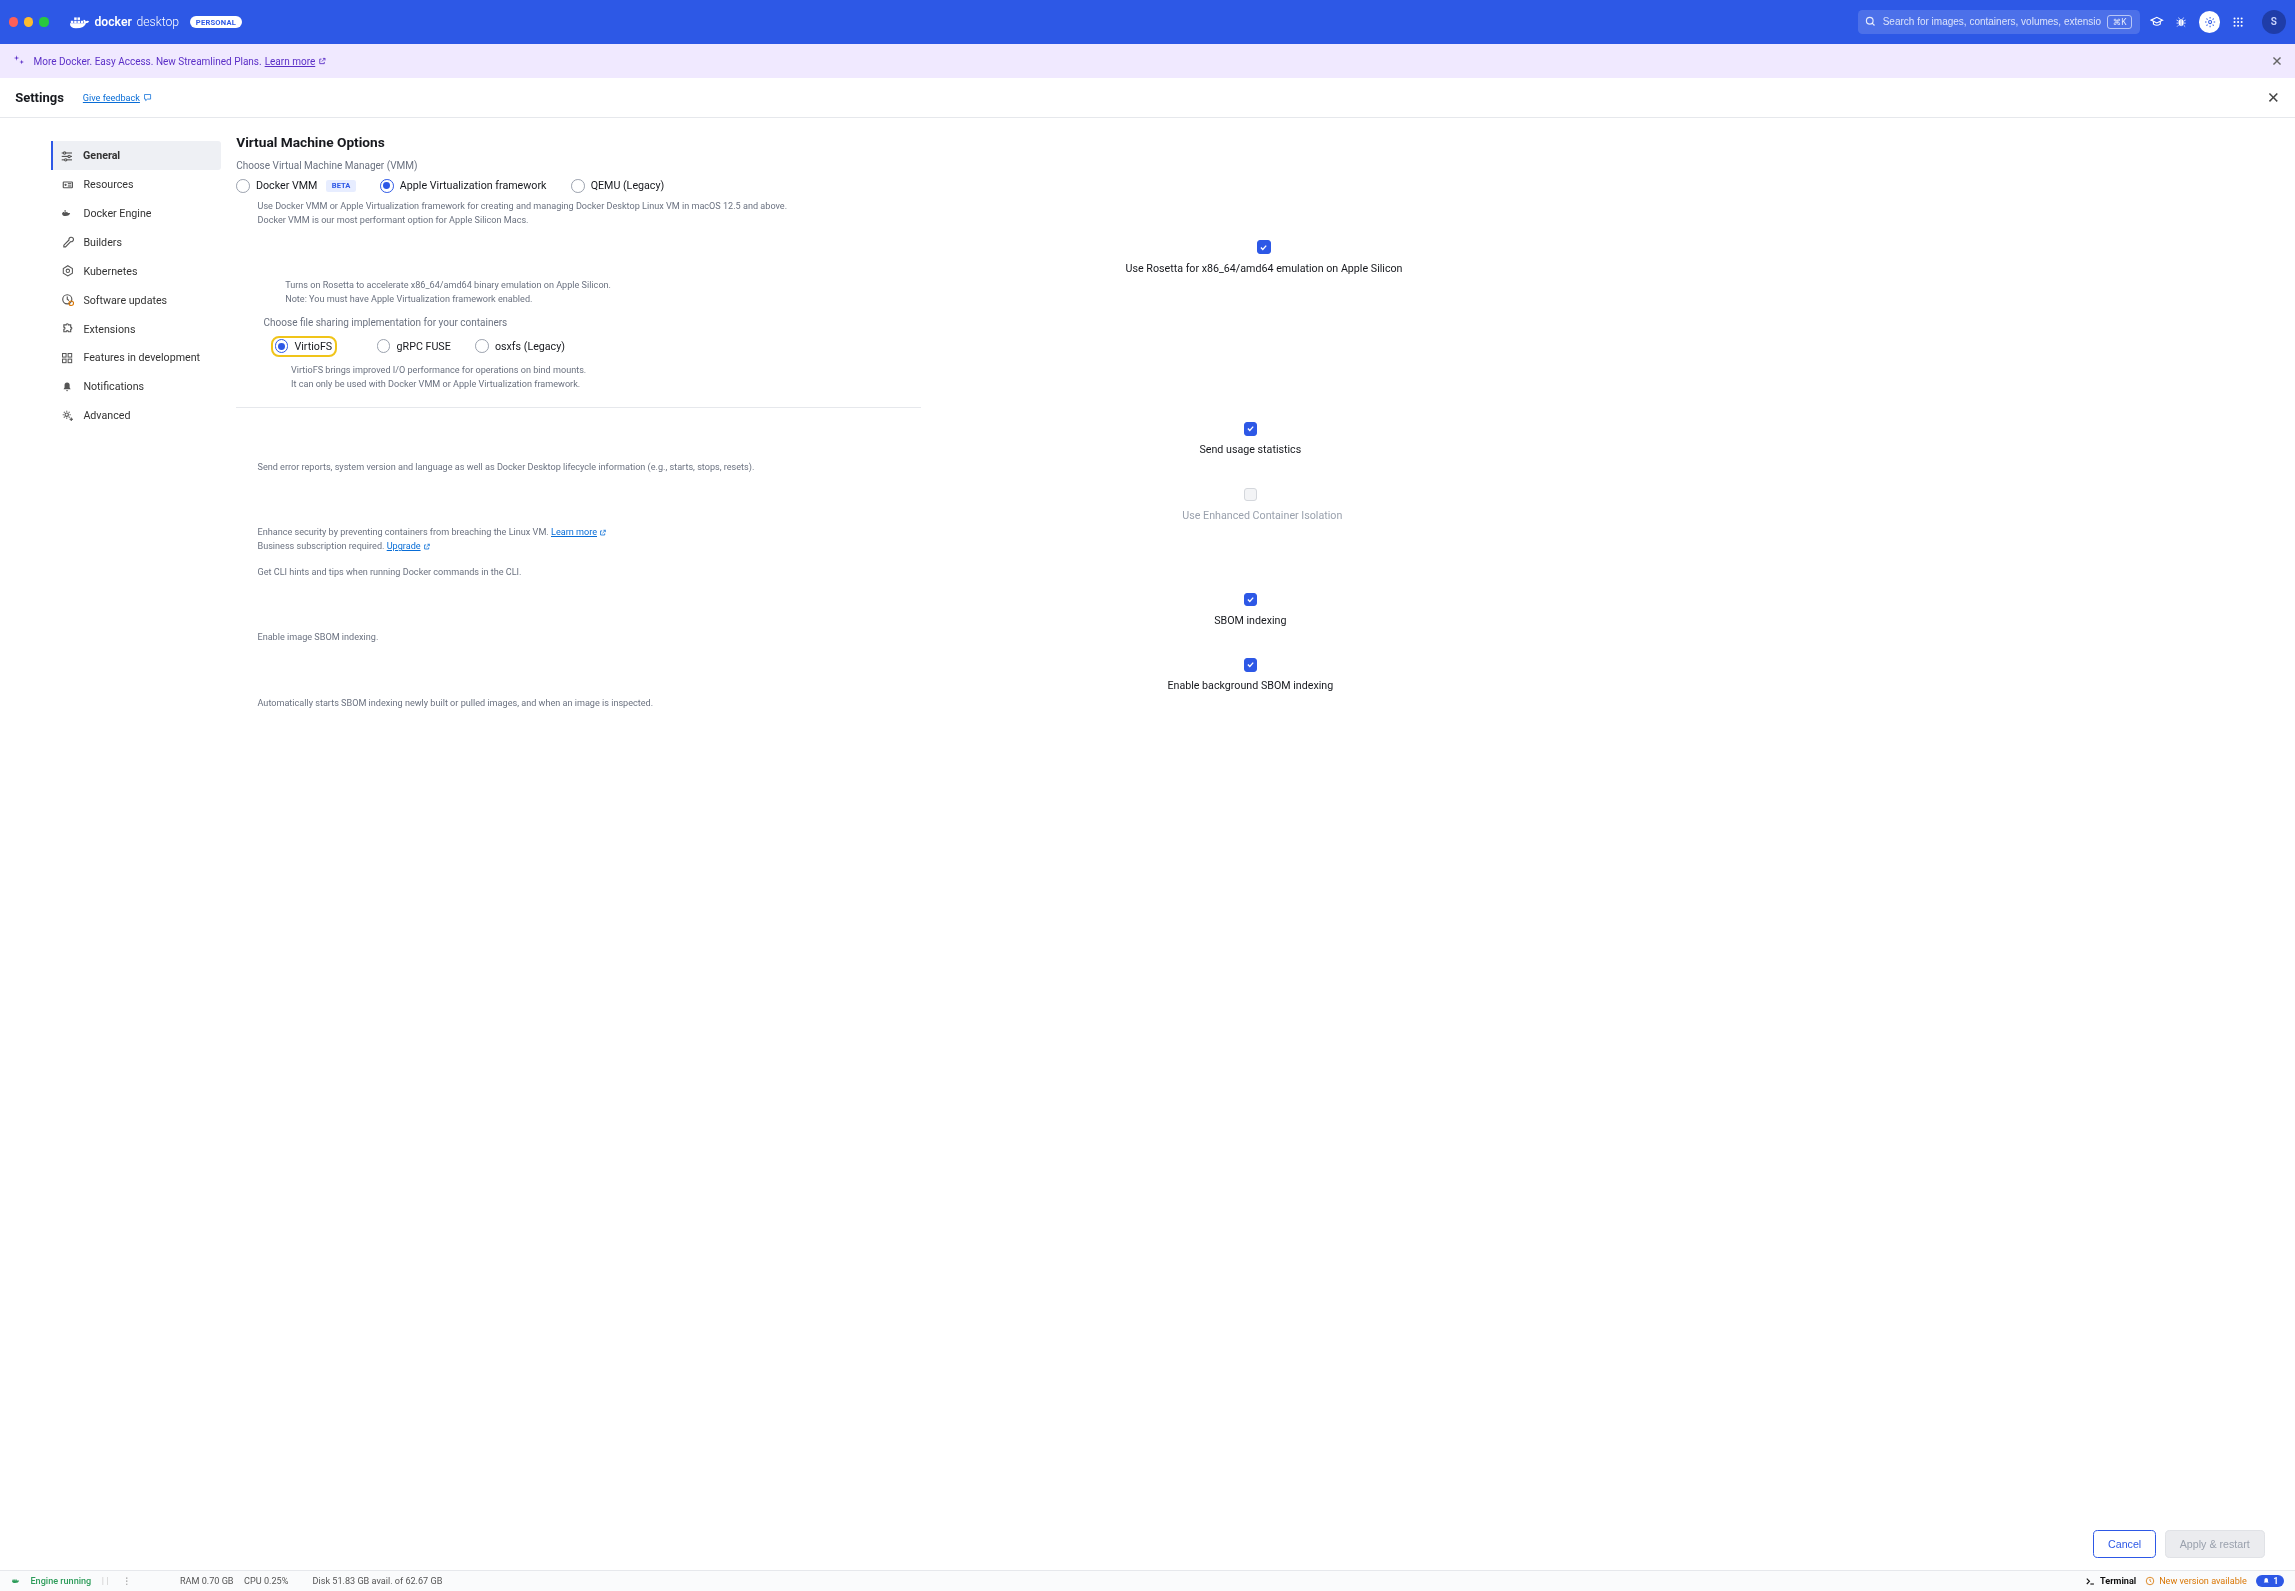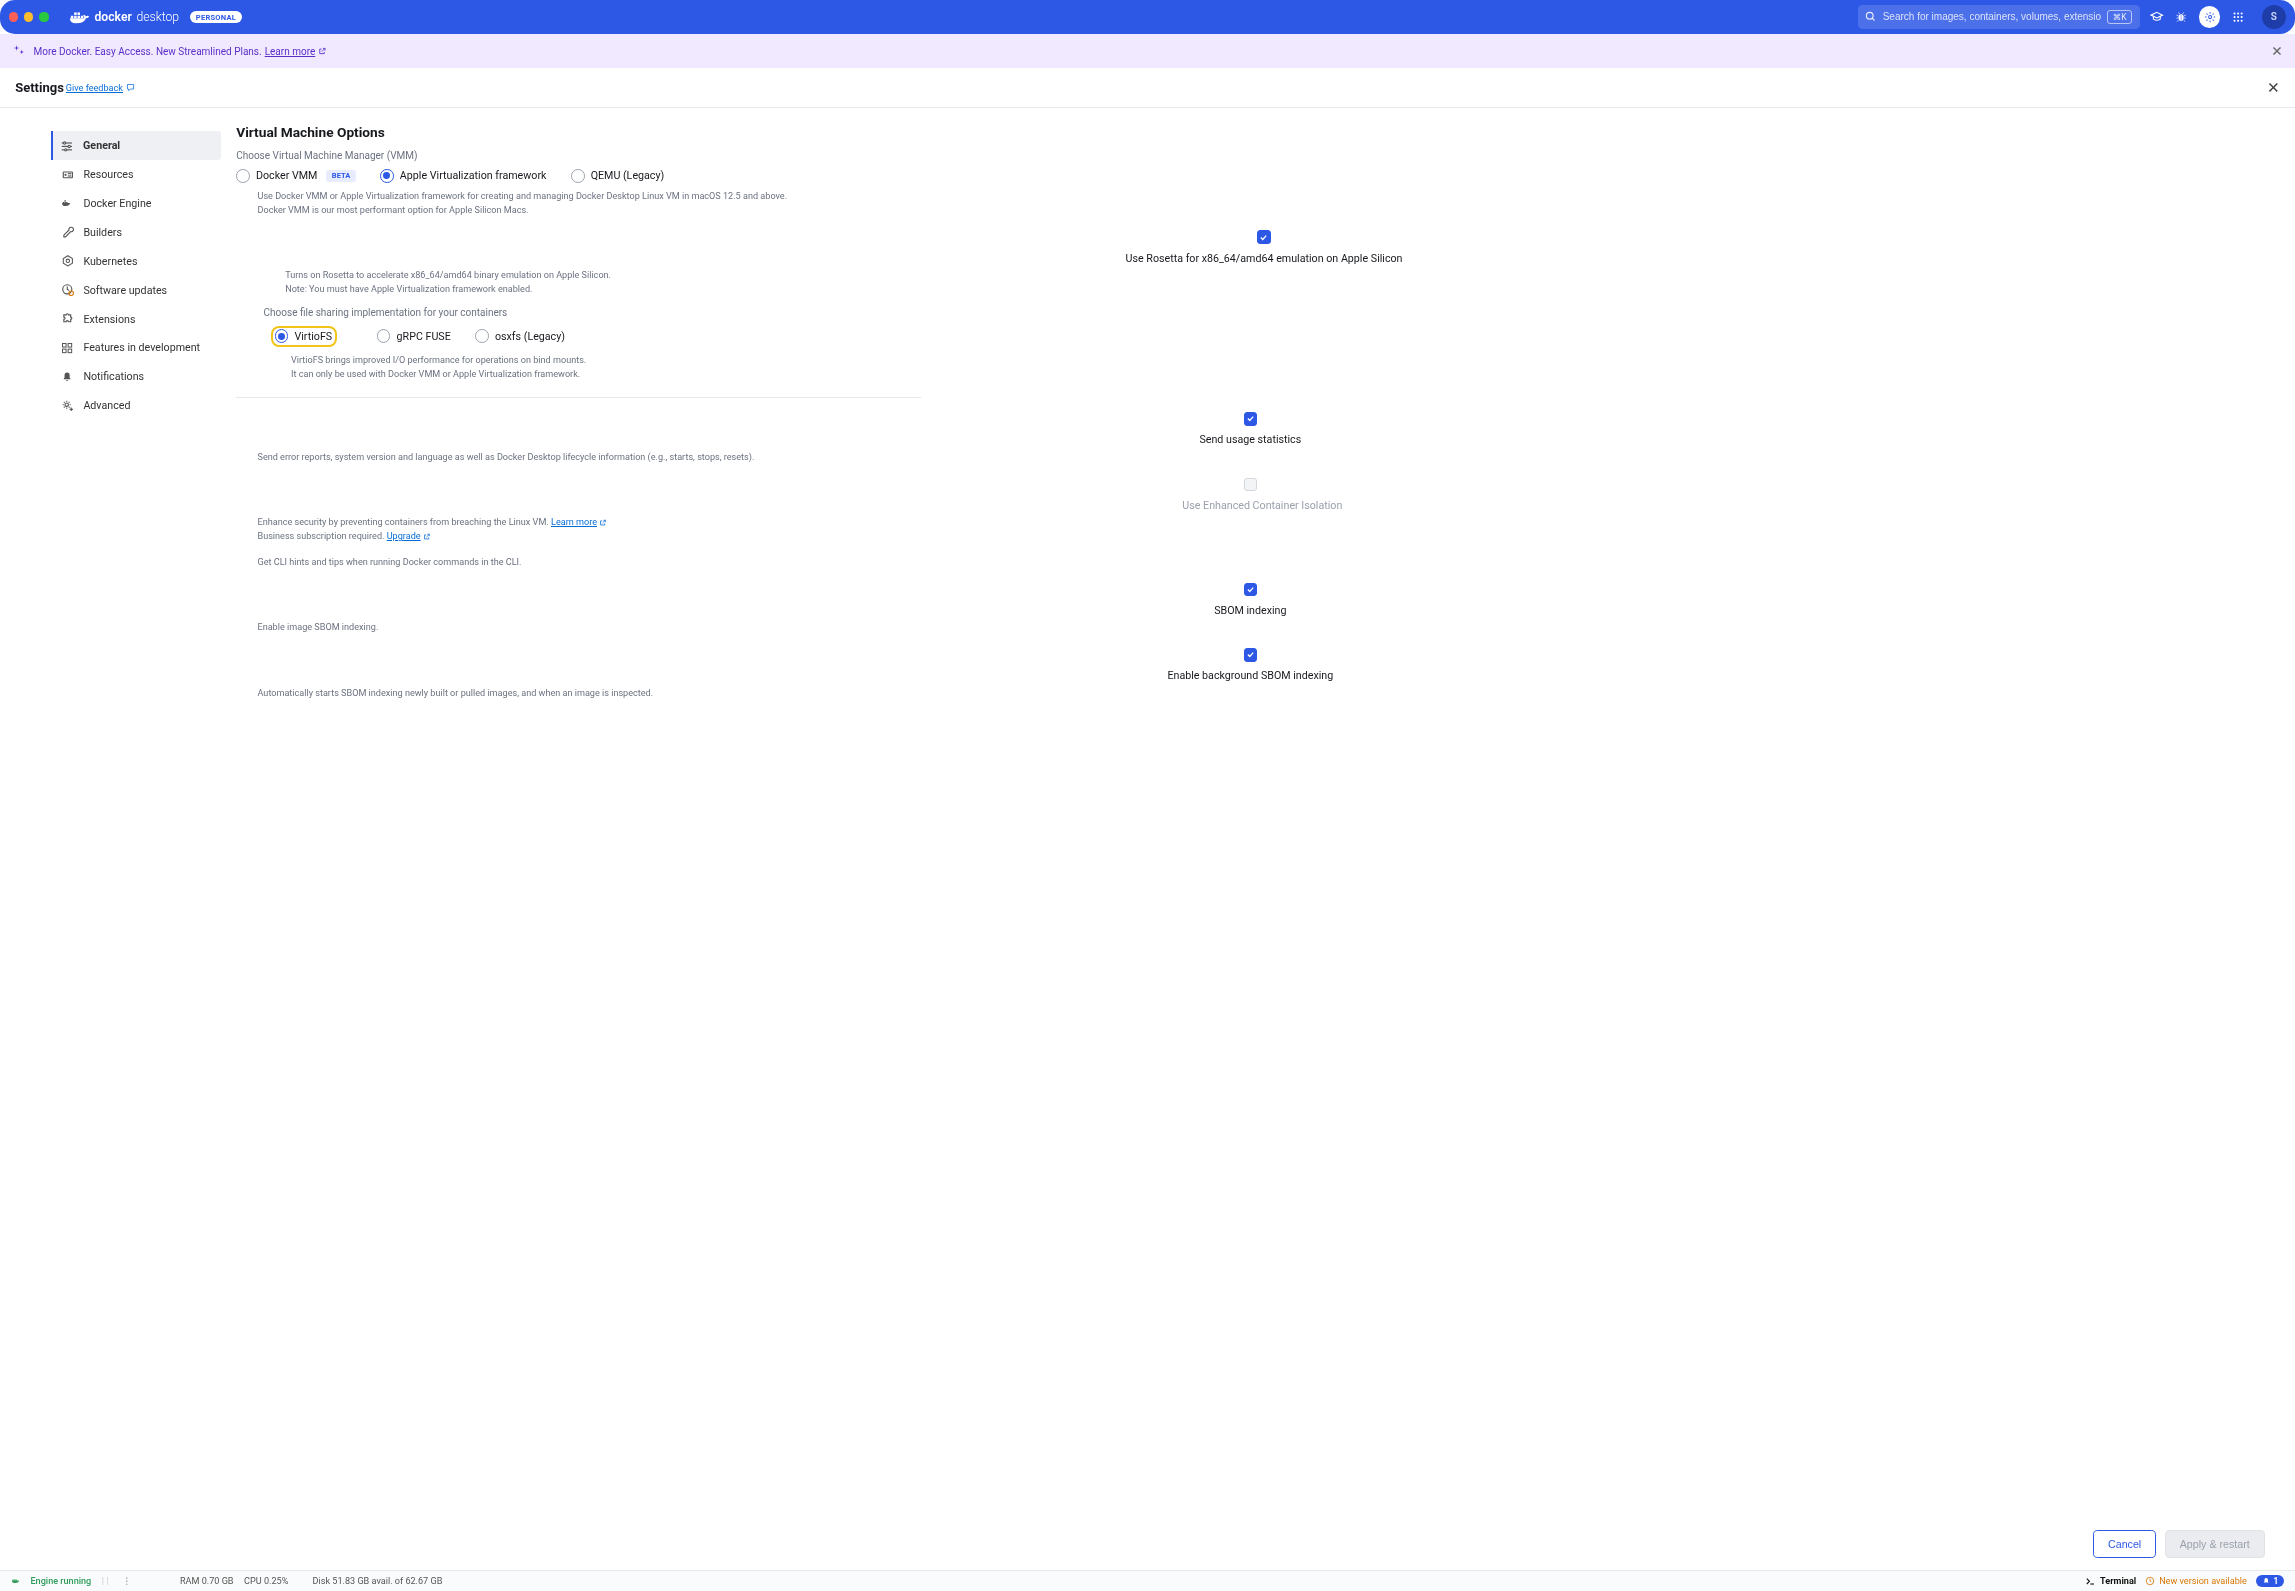--- a/index.html
+++ b/index.html
@@ -10,27 +10,26 @@
   color: #17191e;
   background: #fff;
   display: flex;
   flex-direction: column;
   height: 100vh;
   overflow: hidden;
 }
 
 .topbar {
   background: #2d58e6;
-  height: 34px;
+  height: 44px;
   display: flex;
   align-items: center;
   padding: 0 9.1px;
   color: #fff;
   flex-shrink: 0;
-  border-radius: 15px;
 }
 .traffic { display: flex; gap: 6.1px; margin-right: 21.3px; }
 .tl { width: 9.1px; height: 9.1px; border-radius: 50%; }
 .tl.r { background: #ff5f57; } .tl.y { background: #febc2e; } .tl.g { background: #28c840; }
 .logo { display: flex; align-items: center; gap: 4.6px; font-weight: 600; font-size: 12.2px; }
 .logo .thin { font-weight: 300; }
 .logo-whale { width: 20px; height: 15.2px; }
 .badge-personal { background: #fff; color: #2d58e6; font-size: 7.6px; font-weight: 700; padding: 1.5px 6.1px; border-radius: 7.6px; margin-left: 6.1px; letter-spacing: 0.2px; }
 .top-spacer { flex: 1; }
 .search {
@@ -69,21 +68,21 @@
 .banner .sparkles { margin-right: 7.6px; width:13.7px; height:13.7px; }
 .banner a { color: #5b2fc7; text-decoration: underline; margin-left: 3px; display:inline-flex; align-items:center; gap:3px; cursor:pointer;}
 .banner .ext { width:8.4px; height:8.4px; }
 .banner .close { margin-left:auto; color:#666; cursor:pointer; font-size:13.7px; }
 
 
 .settings-head {
   display: flex; align-items: center; padding: 10.7px 15.2px; border-bottom: 0.8px solid #e6e8ec; flex-shrink:0;
 }
 .settings-head h1 { font-size: 13px; font-weight: 700; }
-.feedback { color: #086dd7; font-size: 9.1px; text-decoration: underline; margin-left: 2px; display:inline-flex; align-items:center; gap:3px; cursor:pointer;}
+.feedback { color: #086dd7; font-size: 9.1px; text-decoration: underline; margin-left: 19px; display:inline-flex; align-items:center; gap:3px; cursor:pointer;}
 .settings-head .close { margin-left:auto; color:#444; cursor:pointer; font-size:15.2px; }
 
 
 .main { flex:1; display:flex; overflow:hidden; }
 .sidebar { width: 221px; padding: 23px 0 0 53px; overflow-y:auto; flex-shrink:0; }
 .side-item {
   display:flex; align-items:center; gap: 9.1px; padding: 7.6px 7.6px; border-radius: 3px; cursor:pointer; color:#333; font-size:10.7px;
 }
 .side-item.active {
   background: #eef0f4; font-weight:700; border-left: 2.3px solid #2d58e6; border-radius: 0 3px 3px 0; margin-left:-2.3px;

